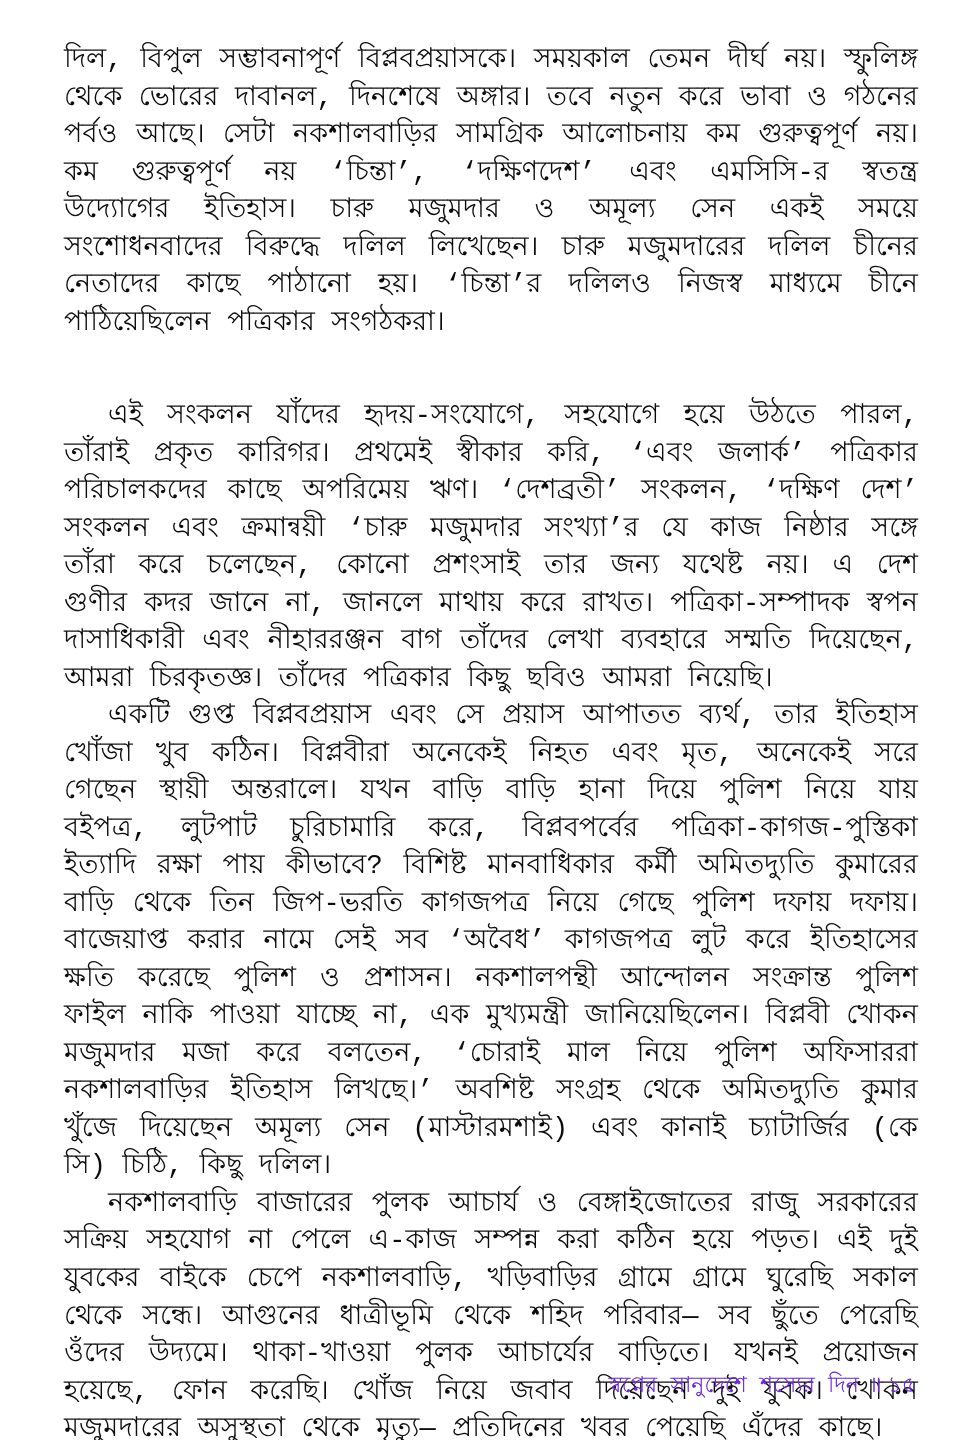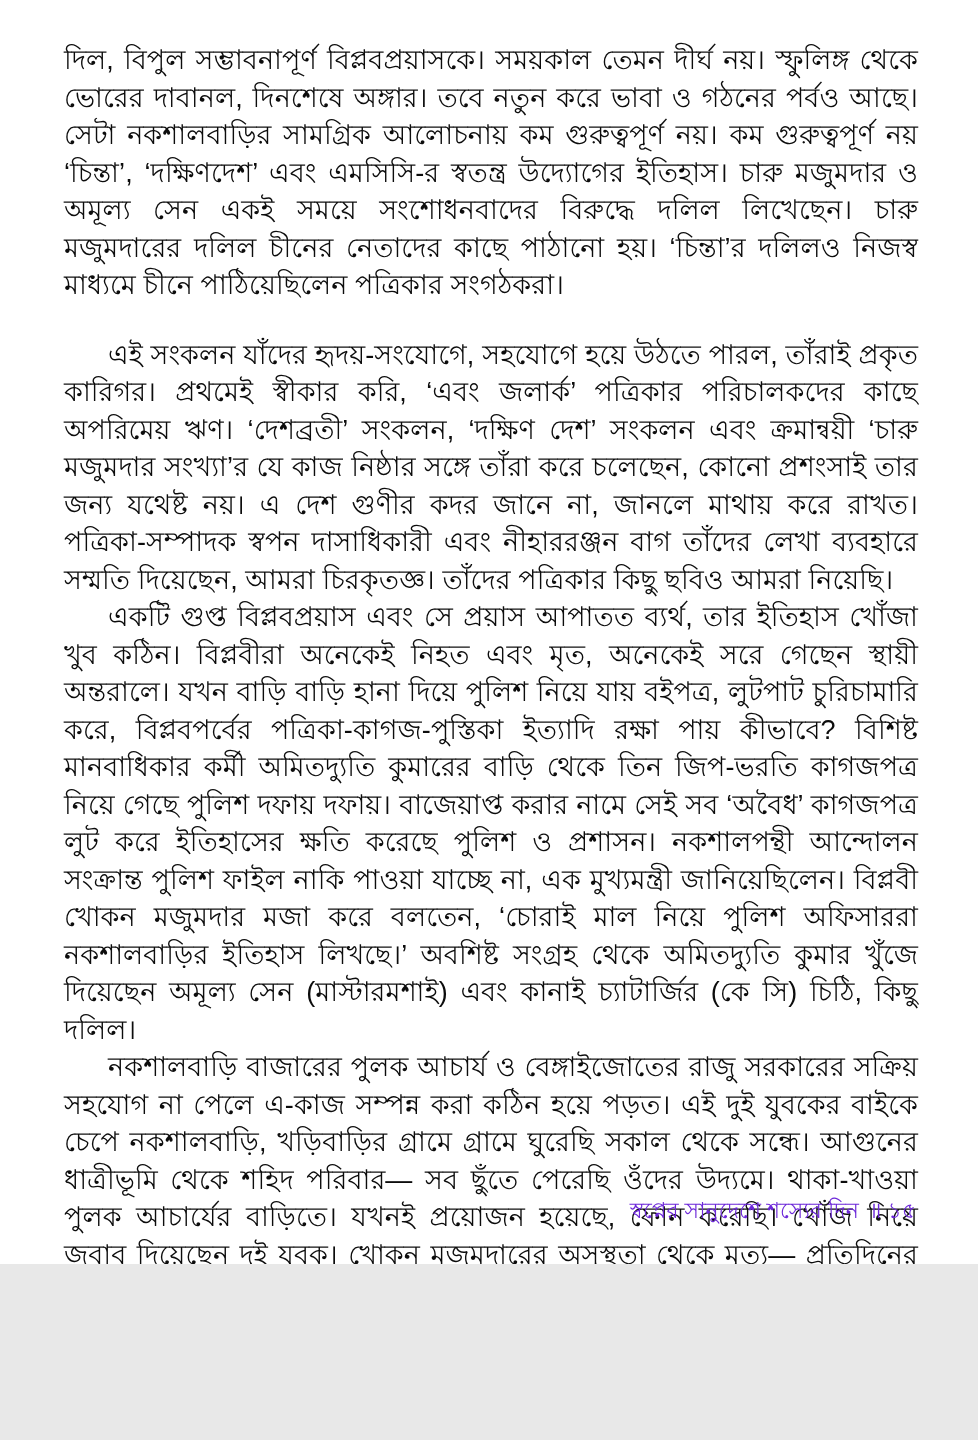--- a/index.html
+++ b/index.html
@@ -3,25 +3,25 @@
 <meta charset="utf-8">
 <style>
   html, body {
     margin: 0;
     padding: 0;
     background: #e8e8e8;
   }
   .page {
     position: relative;
     width: 978px;
-    height: 1264px;
+    height: 1440px;
     margin: 0 auto;
     background: #ffffff;
     color: #0c0c0c;
-    font-family: Liberation Sans, sans-serif;
+    font-family: Liberation Mono, monospace;
     overflow: hidden;
   }
   .content {
     position: absolute;
     left: 64px;
     right: 60px;
     top: 42px;
     text-align: justify;
     font-size: 27px;
     line-height: 1.39;
@@ -29,21 +29,21 @@
   }
   .content p {
     margin: 0;
     padding: 0;
     text-indent: 44px;
   }
   .content p.no-indent {
     text-indent: 0;
   }
   .content p.gap-before {
-    margin-top: 32px;
+    margin-top: 56px;
   }
   .footer {
     position: absolute;
     right: 62px;
     bottom: 40px;
     font-size: 22px;
     line-height: 1.2;
     white-space: nowrap;
     color: #6d28d9;
   }

